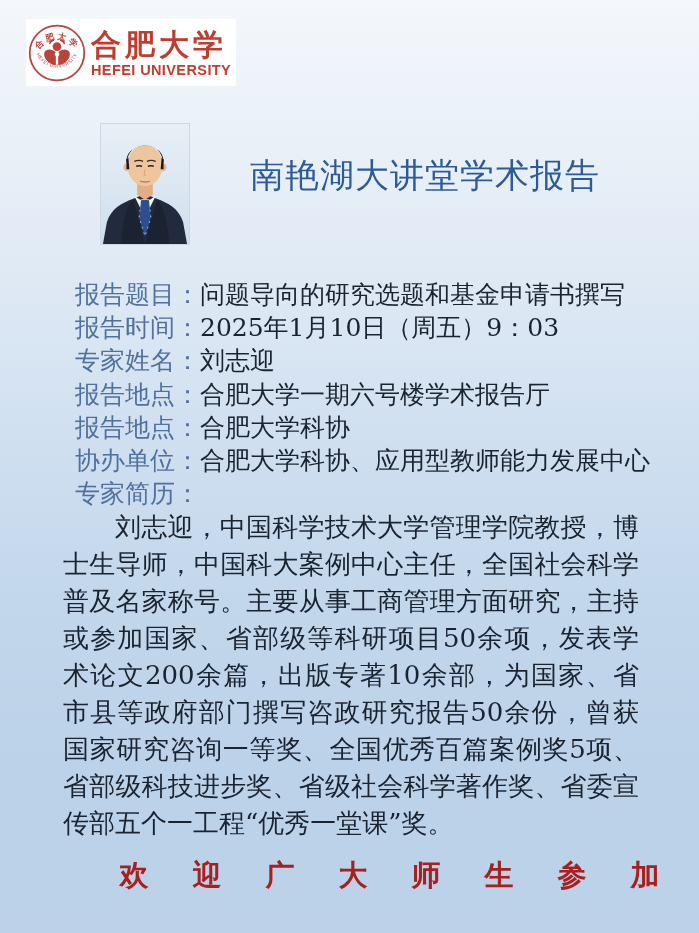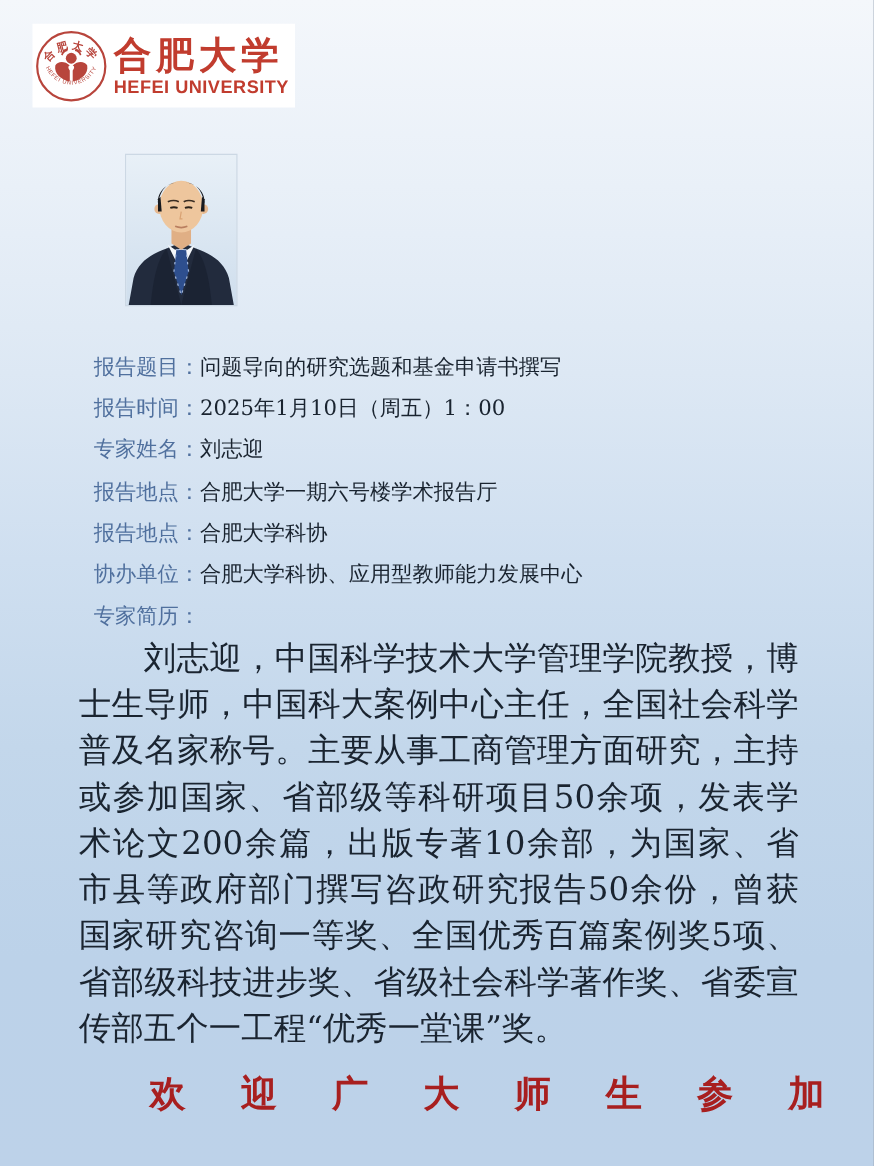--- a/index.html
+++ b/index.html
@@ -41,21 +41,21 @@
     border:1px solid #ccd8e4;
   }
   .main-title {
     position:absolute; left:250px; top:153px;
     font-size:34px; color:#2d5b99;
     letter-spacing:1px; white-space:nowrap;
   }
 
   
   .details { position:absolute; left:75px; top:278px; width:580px; }
-  .detail-row { height:33.2px; line-height:33.2px; font-size:17px; white-space:nowrap; }
+  .detail-row { height:33.2px; line-height:33.2px; font-size:25px; white-space:nowrap; }
   .detail-label { color:#50709e; }
   .detail-value { color:#1a2430; }
 
   
   .bio {
     position:absolute; left:63px; top:509px; width:576px;
     font-size:26px; line-height:37px;
     color:#1a2430;
     text-align:justify; text-justify:inter-character;
     text-indent:2em;
@@ -135,27 +135,28 @@
 
     <path d="M34,38 Q39,36 43,38" stroke="#3a2d22" stroke-width="1.4" fill="none"></path>
     <path d="M47,38 Q51,36 56,38" stroke="#3a2d22" stroke-width="1.4" fill="none"></path>
     <path d="M36,43 Q39,42 42,43" stroke="#2a2119" stroke-width="1.6" fill="none"></path>
     <path d="M48,43 Q51,42 54,43" stroke="#2a2119" stroke-width="1.6" fill="none"></path>
 
     <path d="M45,46 L44,52 L46,52" stroke="#d9a273" stroke-width="1" fill="none"></path>
     <path d="M40,58 Q45,60 50,58" stroke="#b97f60" stroke-width="1.4" fill="none"></path>
   </svg>
 
+  <div class="main-title">南艳湖大讲堂学术报告</div>
 
   <div class="details">
     <div class="detail-row">
       <span class="detail-label">报告题目：</span><span class="detail-value">问题导向的研究选题和基金申请书撰写</span>
     </div>
     <div class="detail-row">
-      <span class="detail-label">报告时间：</span><span class="detail-value">2025年1月10日（周五）1：00</span>
+      <span class="detail-label">报告时间：</span><span class="detail-value">2025年1月10日（周五）9：03</span>
     </div>
     <div class="detail-row">
       <span class="detail-label">专家姓名：</span><span class="detail-value">刘志迎</span>
     </div>
     <div class="detail-row">
       <span class="detail-label">报告地点：</span><span class="detail-value">合肥大学一期六号楼学术报告厅</span>
     </div>
     <div class="detail-row">
       <span class="detail-label">报告地点：</span><span class="detail-value">合肥大学科协</span>
     </div>

